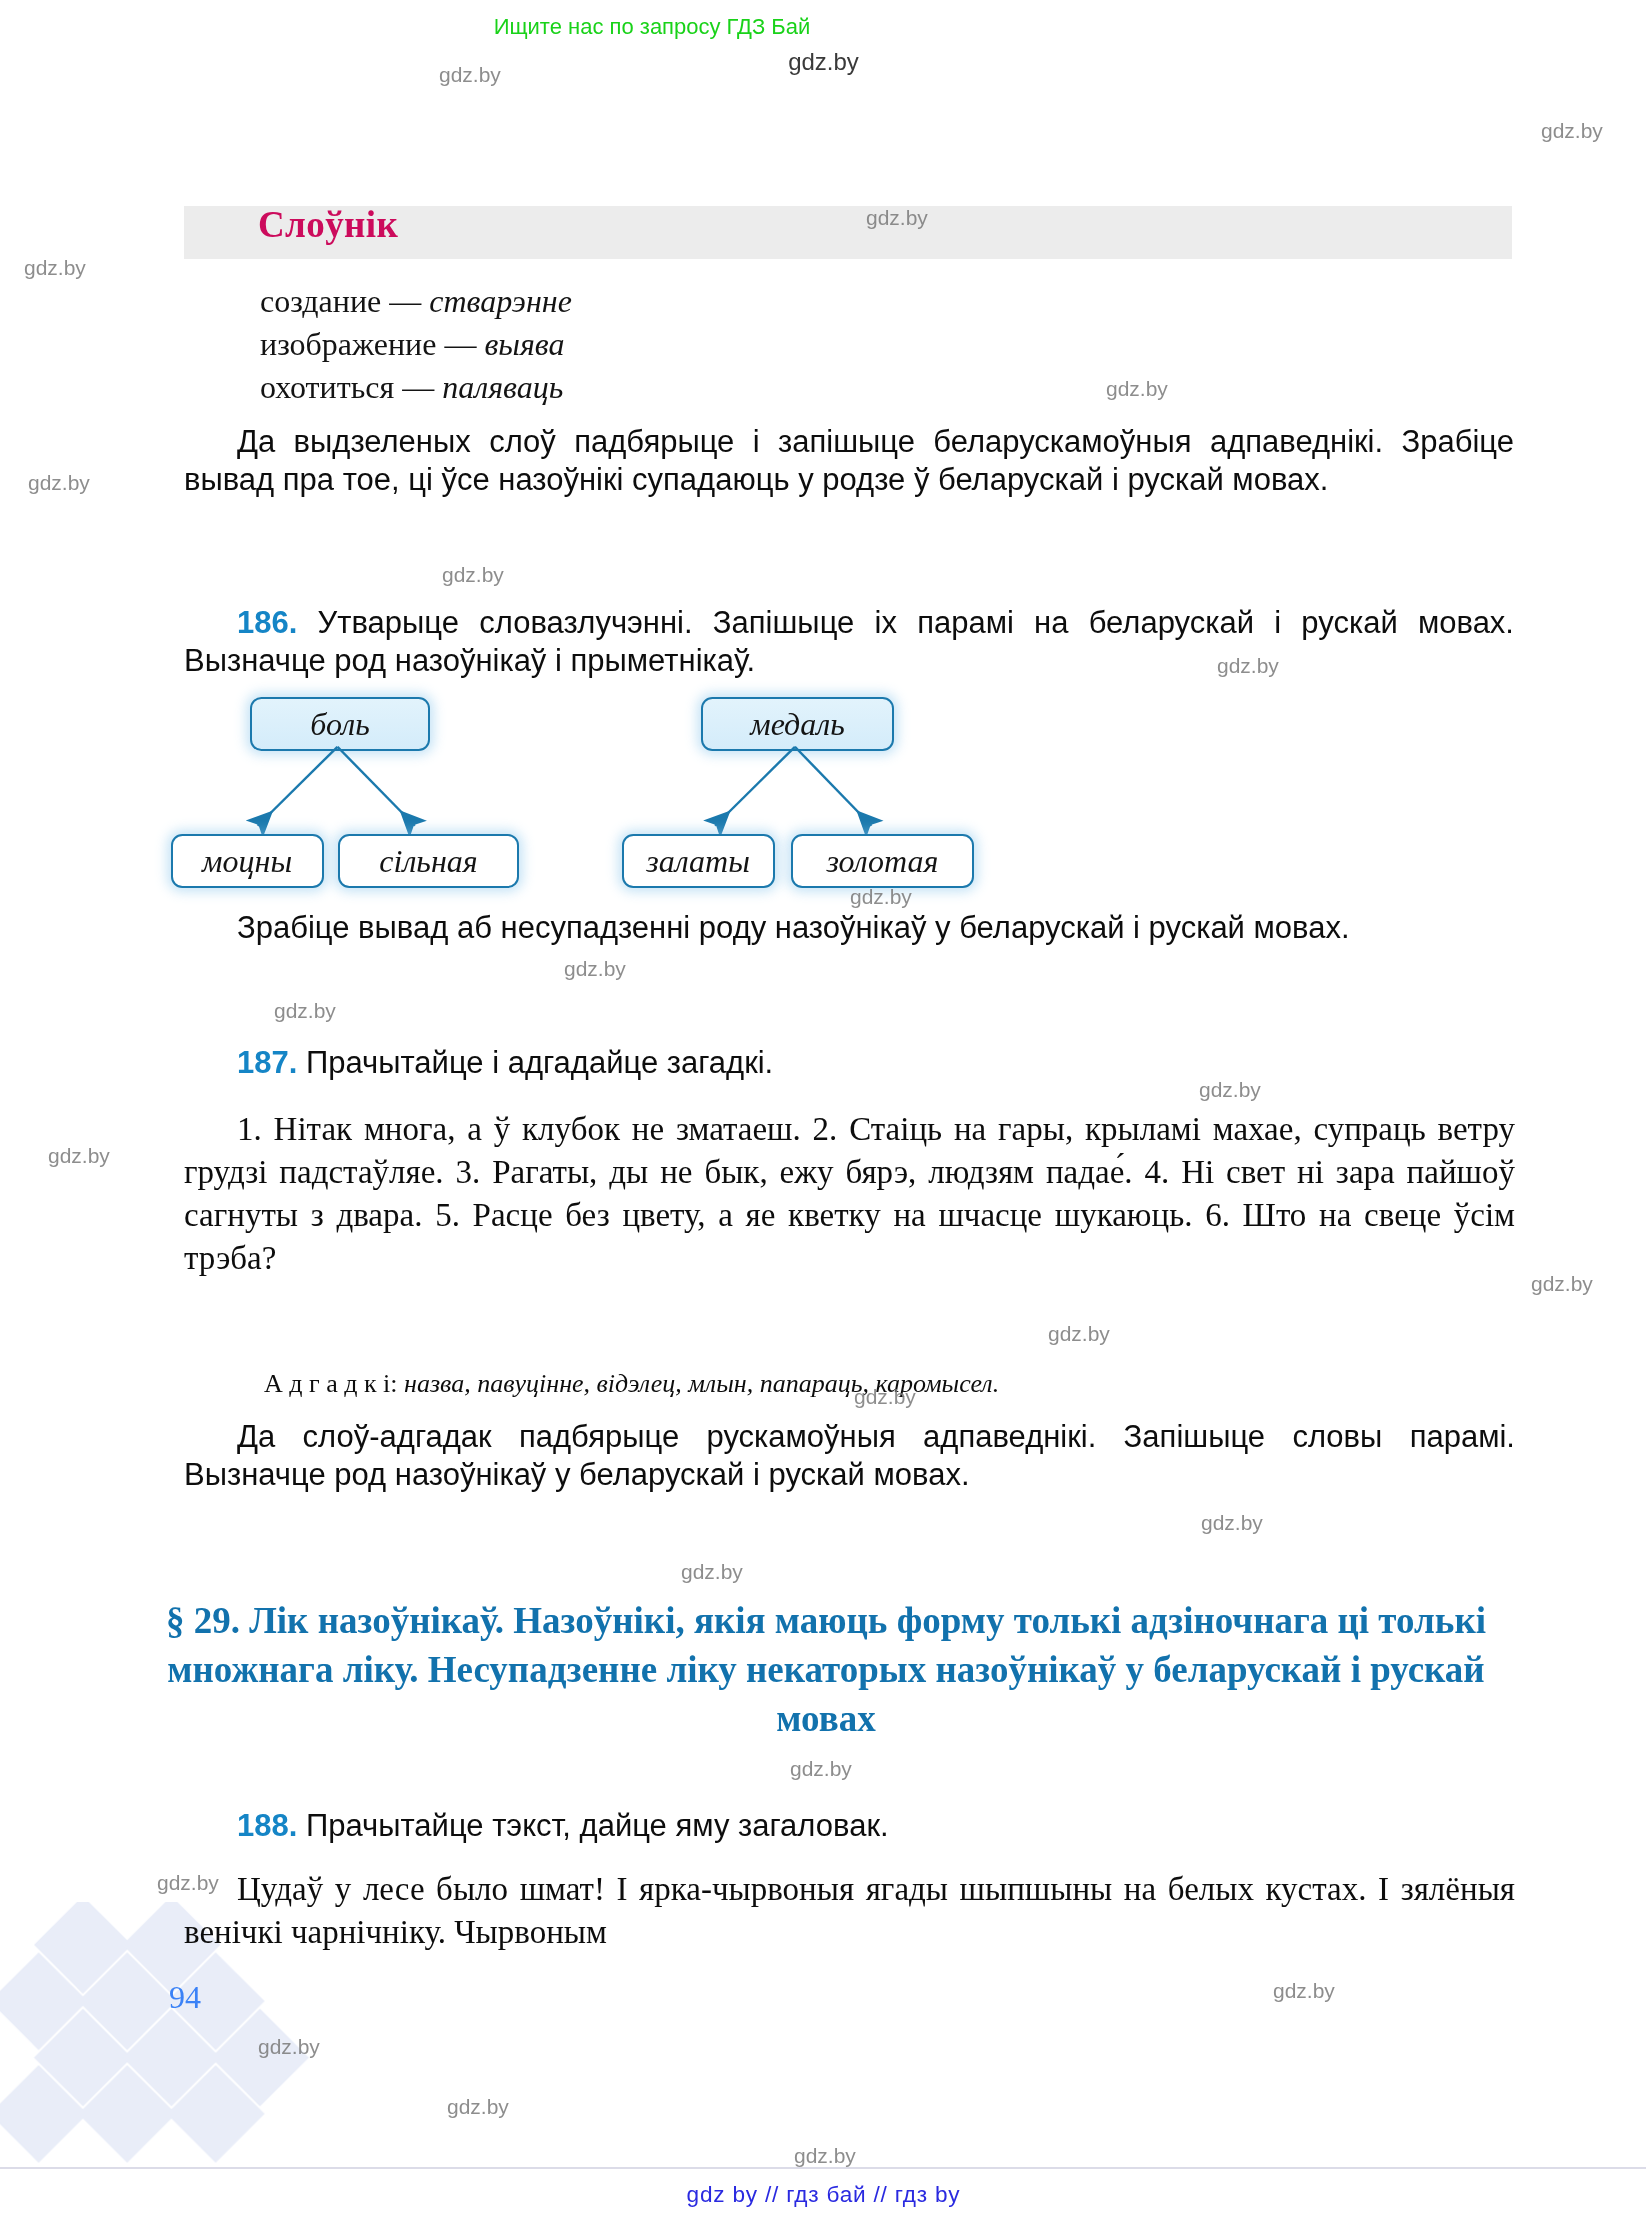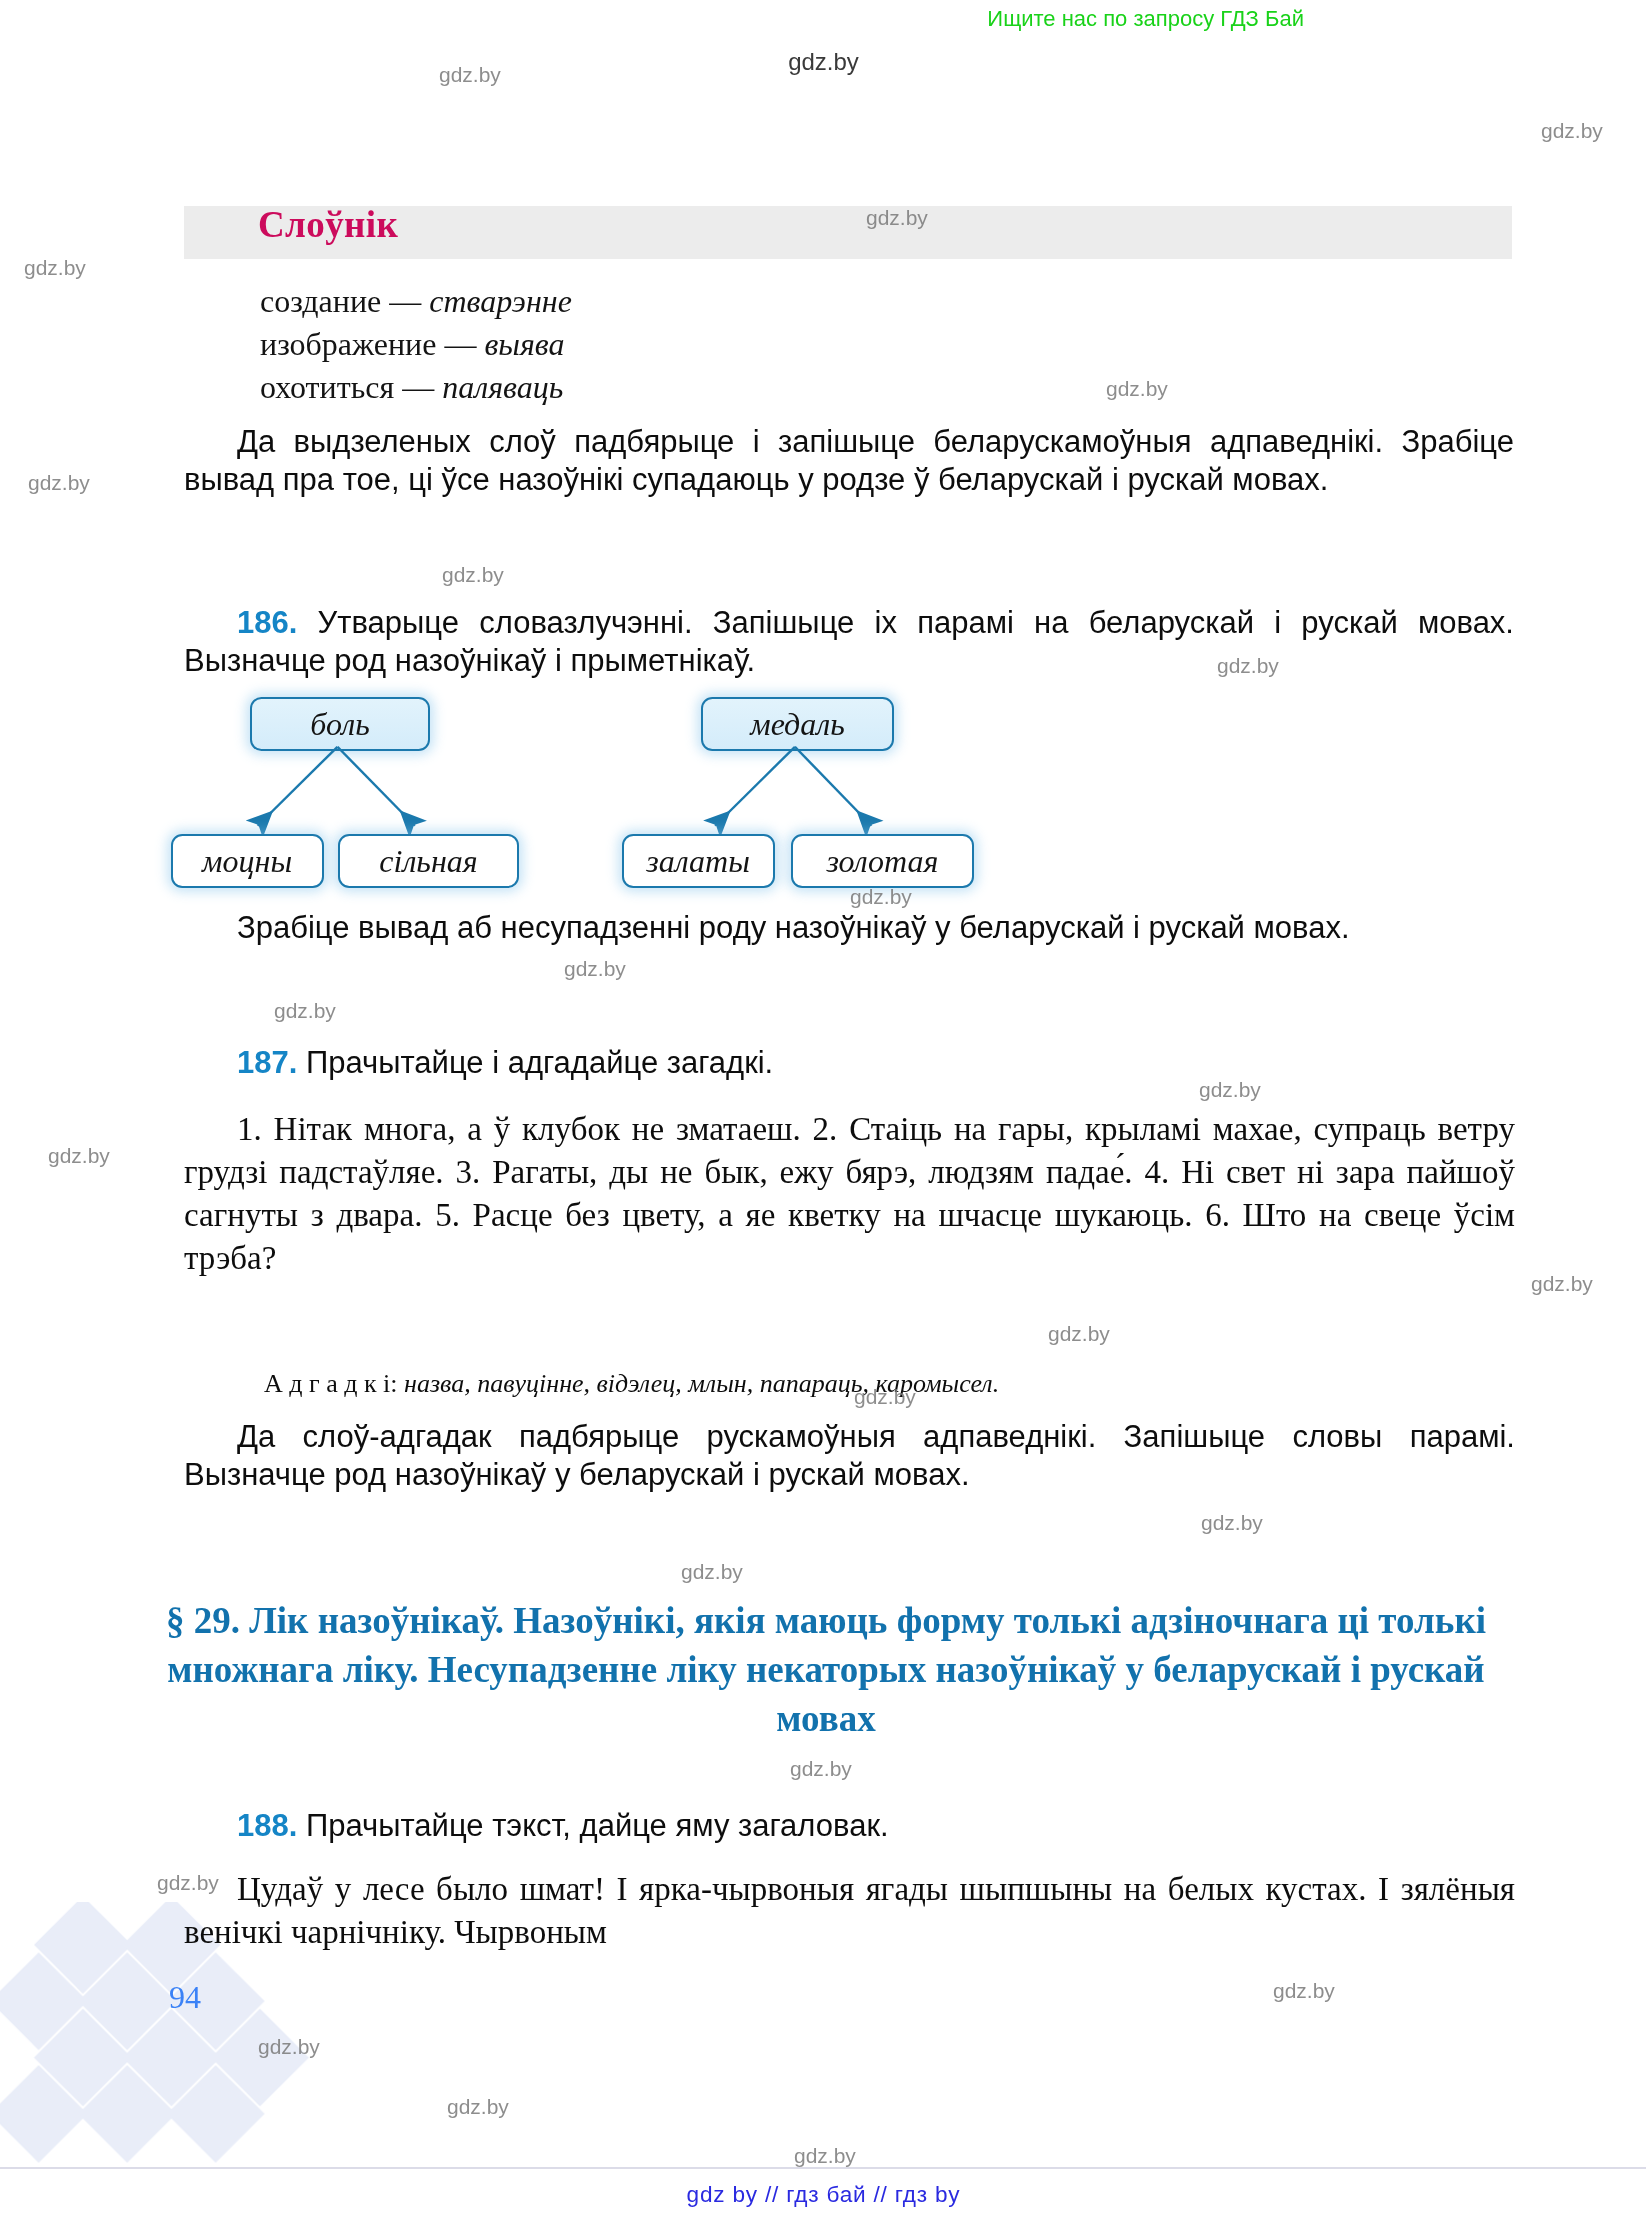--- a/index.html
+++ b/index.html
@@ -23,26 +23,26 @@
     font-size: 21px;
     opacity: .85;
     white-space: nowrap;
     pointer-events: none;
     z-index: 5;
   }
 
   
   .topbanner {
     position: absolute;
-    top: 0; left: 0;
+    top: 8px; left: 0;
     width: 1304px;
     height: 37px;
     display: flex;
     align-items: center;
-    justify-content: flex-end;
+    justify-content: center;
   }
   .topbanner span {
     color: #19d219;
     font-size: 22px;
     font-family: "Liberation Sans", sans-serif;
   }
   .topgdz {
     position: absolute;
     top: 48px;
     left: 0; width: 1647px;

